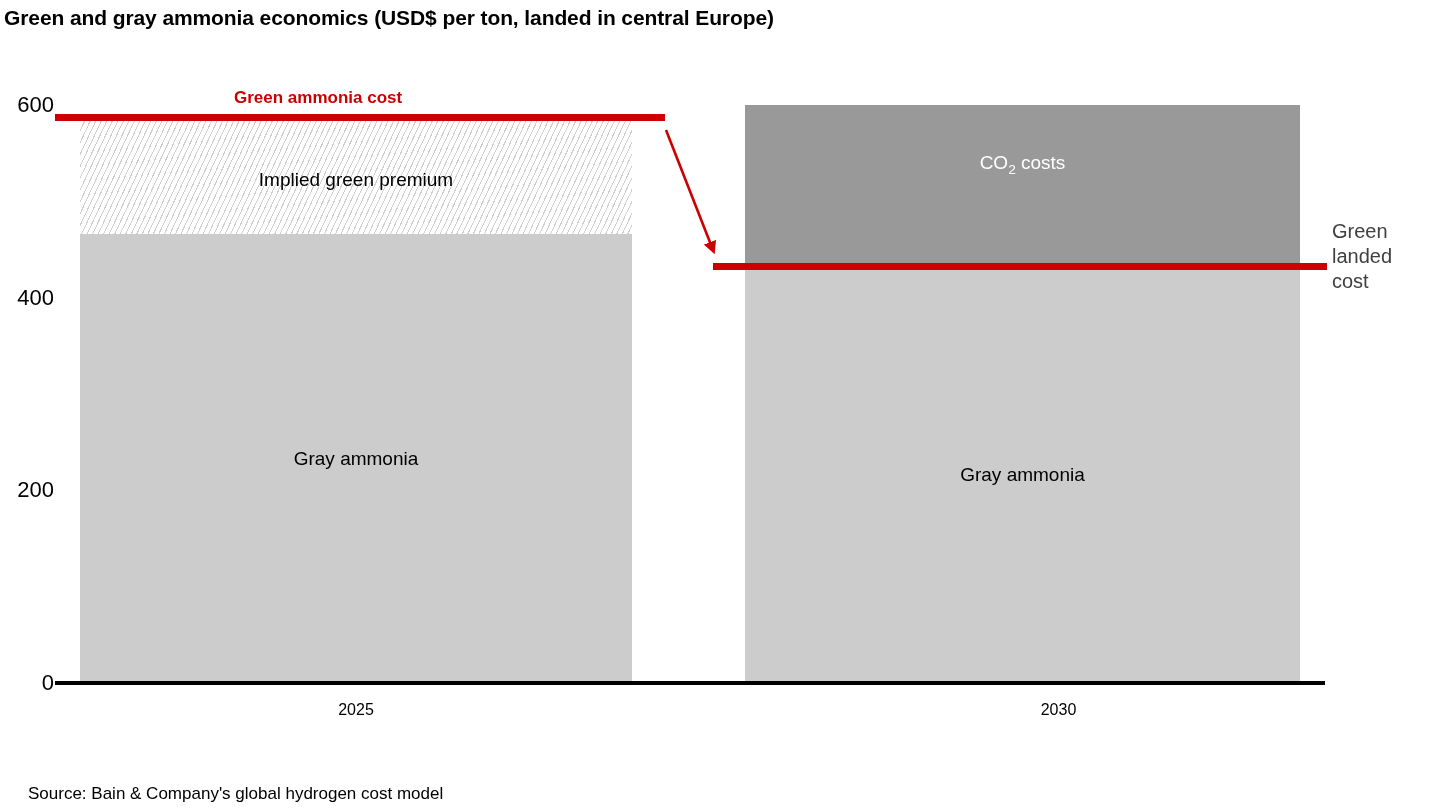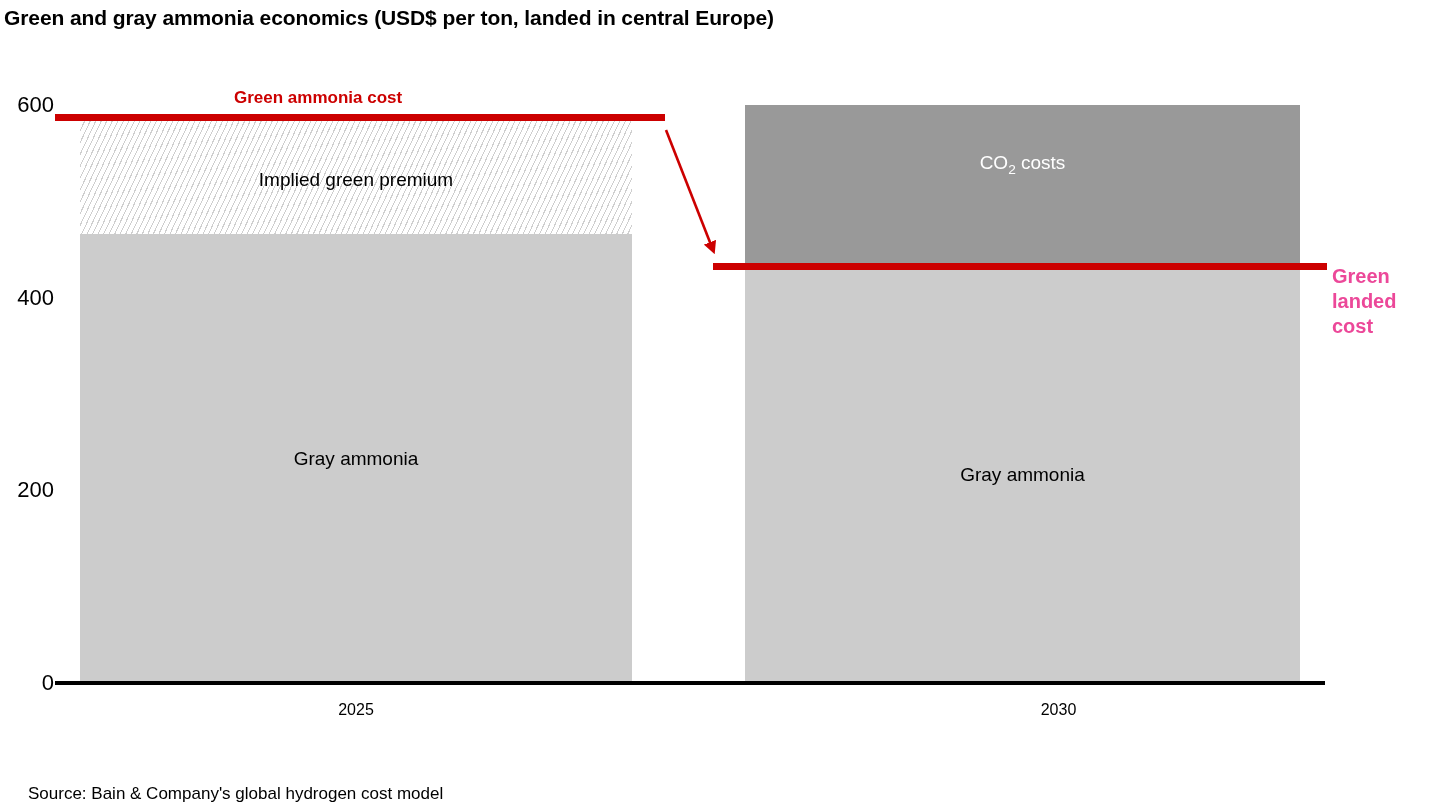--- a/index.html
+++ b/index.html
@@ -110,25 +110,24 @@
     font-size: 17px;
     font-weight: bold;
     color: #cc0000;
     white-space: nowrap;
   }
   .cost-label-right {
     position: absolute;
     left: 1332px;
     top: 219px;
     font-size: 20px;
-    font-weight: bold;
-    color: #ec4899;
+    font-weight: normal;
+    color: #404040;
     line-height: 25px;
     width: 105px;
-    margin-top: 45px;
   }
 
   
   .xcat {
     position: absolute;
     top: 699px;
     font-size: 16px;
     line-height: 21px;
     text-align: center;
     white-space: nowrap;

